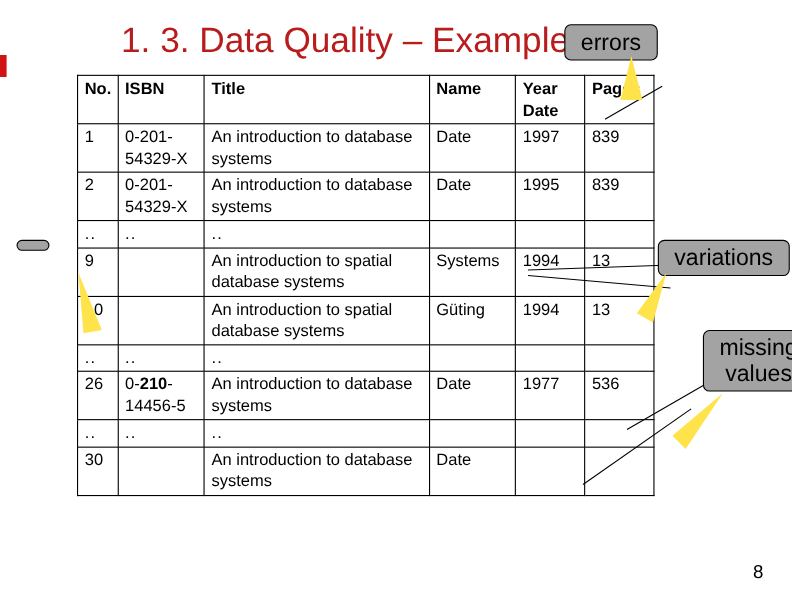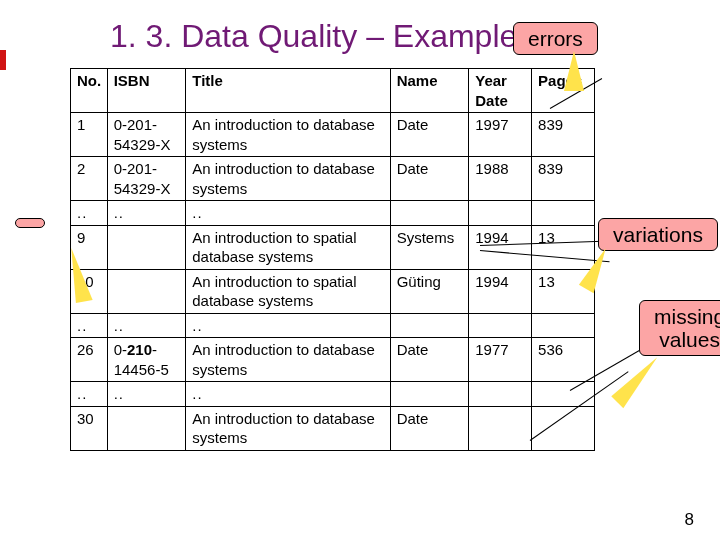--- a/index.html
+++ b/index.html
@@ -9,21 +9,21 @@
     font-family: Arial, Helvetica, sans-serif;
     background: #fff;
     position: relative;
     overflow: hidden;
   }
   .title {
     position: absolute;
     top: 18px;
     left: 110px;
     font-size: 32px;
-    color: #701a75;
+    color: #b91c1c;
     white-space: nowrap;
   }
   .table-wrap {
     position: absolute;
     top: 68px;
     left: 70px;
     width: 525px;
   }
   table {
     border-collapse: collapse;
@@ -42,21 +42,21 @@
   th { font-weight: bold; }
   col.c-no    { width: 35px; }
   col.c-isbn  { width: 75px; }
   col.c-title { width: 195px; }
   col.c-name  { width: 75px; }
   col.c-year  { width: 60px; }
   col.c-pages { width: 60px; }
   .b { font-weight: normal; }
   .callout {
     position: absolute;
-    background: #fca5a5;
+    background: #a3a3a3;
     border: 1px solid #000;
     border-radius: 6px;
     padding: 4px 14px;
     font-size: 21px;
     color: #000;
     text-align: center;
     line-height: 1.1;
     z-index: 5;
   }
   .callout .tail {
@@ -177,21 +177,21 @@
           <td>An introduction to database systems</td>
           <td>Date</td>
           <td class="b">1997</td>
           <td>839</td>
         </tr>
         <tr>
           <td>2</td>
           <td>0-201-54329-X</td>
           <td>An introduction to database systems</td>
           <td>Date</td>
-          <td class="b">1988</td>
+          <td class="b">1995</td>
           <td>839</td>
         </tr>
         <tr>
           <td class="dots">..</td>
           <td class="dots">..</td>
           <td class="dots">..</td>
           <td></td>
           <td></td>
           <td></td>
         </tr>

